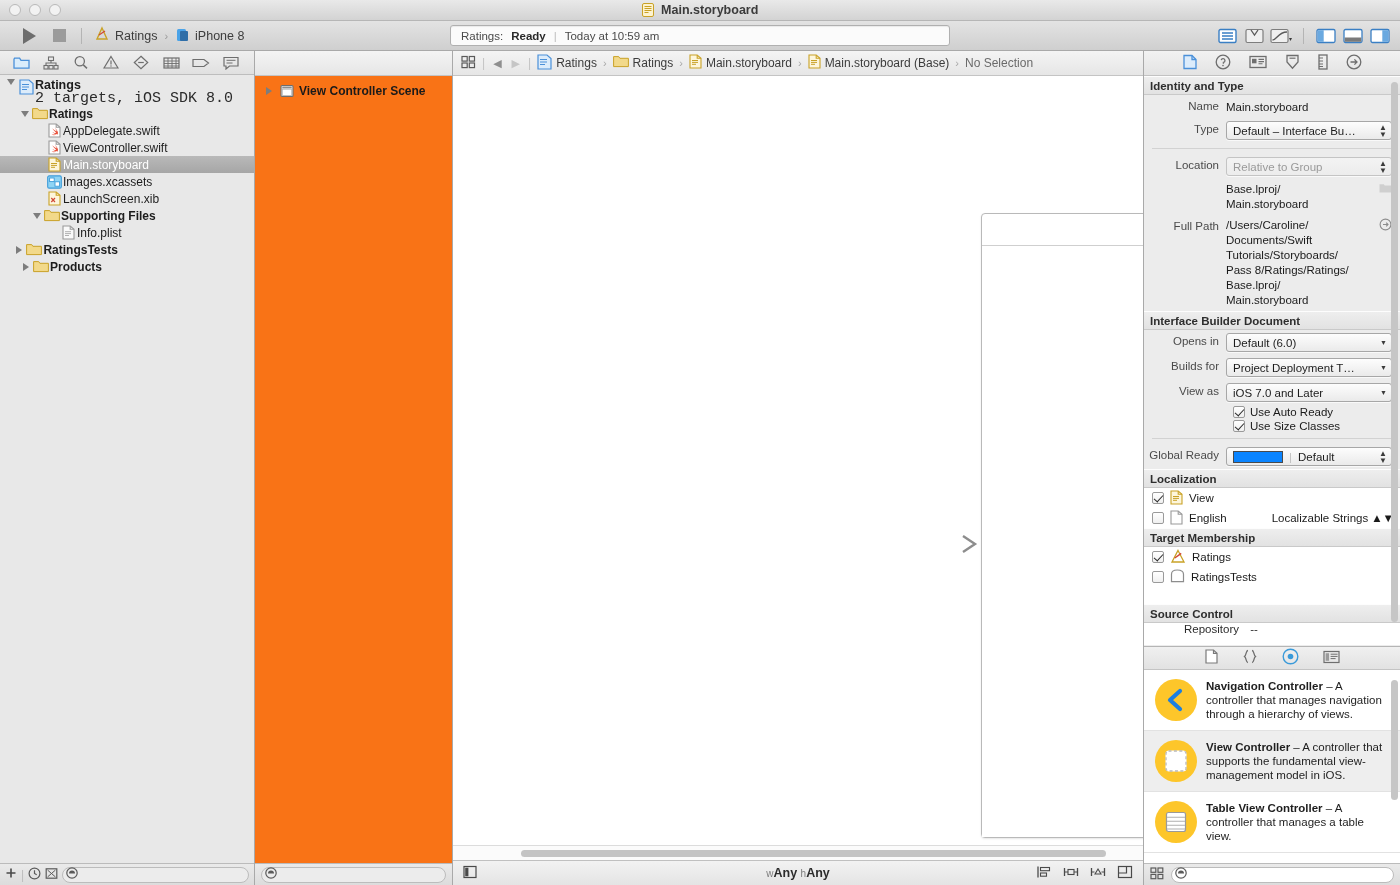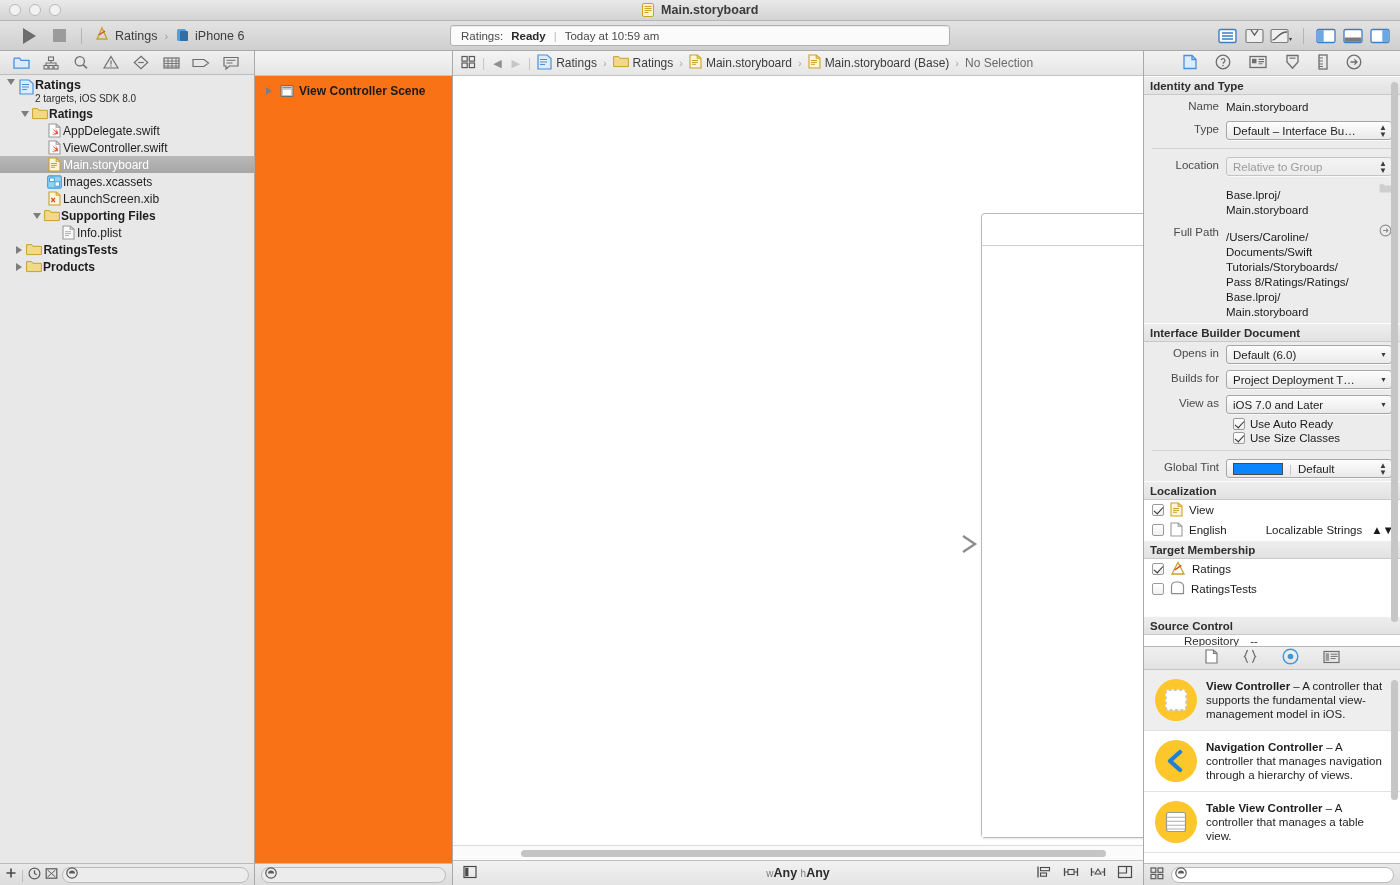--- a/index.html
+++ b/index.html
@@ -67,21 +67,21 @@
   .row { height:17px; display:flex; align-items:center; font-size:12px; color:#1d1d1d; white-space:nowrap; padding-left:4px; }
   .row.sel { background:linear-gradient(#b9b9b9,#a6a6a6); color:#fff; }
   .row.proj { height:27px; align-items:flex-start; padding-top:1px; }
   .disc { width:13px; flex:0 0 13px; display:flex; align-items:center; justify-content:center; }
   .disc i { display:block; width:0;height:0; }
   .disc.closed i { border-left:6px solid #7d7d7d; border-top:4.5px solid transparent; border-bottom:4.5px solid transparent; }
   .disc.open i { border-top:6px solid #7d7d7d; border-left:4.5px solid transparent; border-right:4.5px solid transparent; }
   .ic { width:18px; flex:0 0 18px; display:flex; align-items:center; justify-content:center; }
   .proj-txt { display:flex; flex-direction:column; line-height:13px; }
   .proj-txt .t1 { font-weight:bold; font-size:12.5px; }
-  .proj-txt .t2 { font-size:10px; color:#2b2b2b; }
+  .proj-txt .t2 { font-size:15px; color:#2b2b2b;font-family:Liberation Mono, monospace; }
   .bold { font-weight:bold; }
   .navbar-bottom {
     height:22px; flex:0 0 22px; display:flex; align-items:center; gap:4px; padding:0 5px;
     background:linear-gradient(#eaeaea,#dcdcdc); border-top:1px solid #bbb;
   }
   .filter-field {
     flex:1 1 auto; height:16px; background:#ececec; border:1px solid #bcbcbc; border-radius:8px;
     display:flex; align-items:center; padding-left:3px;
   }
 
@@ -136,29 +136,29 @@
   .popup {
     flex:1 1 auto; height:19px; background:linear-gradient(#fdfdfd,#eaeaea);
     border:1px solid #a7a7a7; border-radius:3px; display:flex; align-items:center;
     padding:0 4px 0 6px; font-size:11.5px; color:#1c1c1c; position:relative; justify-content:space-between;
     box-shadow:0 1px 0 rgba(255,255,255,.7);
   }
   .popup.dis { color:#9a9a9a; background:linear-gradient(#f3f3f3,#ececec); border-color:#c4c4c4; }
   .popup .arrows { font-size:8px; line-height:7px; color:#3a3a3a; display:flex; flex-direction:column; }
   .popup .dn { font-size:7px; color:#3a3a3a; }
   .pathwrap { display:flex; }
-  .path-val { flex:1 1 auto; line-height:15px; word-break:break-all;margin-top:6px; }
+  .path-val { flex:1 1 auto; line-height:15px; word-break:break-all; }
   .mini-ic { width:14px; flex:0 0 14px; display:flex; align-items:flex-end; justify-content:center; }
   .cbrow { display:flex; align-items:center; gap:5px; padding:1px 0 1px 89px; font-size:11.5px; }
   .chk { width:12px; height:12px; border:1px solid #9a9a9a; border-radius:2px; background:linear-gradient(#fff,#f0f0f0); position:relative; flex:0 0 12px;}
   .chk.on:after { content:''; position:absolute; left:3px; top:0px; width:4px; height:8px; border:solid #2b2b2b; border-width:0 1.6px 1.6px 0; transform:rotate(42deg); }
   .sep-line { height:1px; background:#d2d2d2; margin:5px 8px 5px 8px; }
   .tint-sw { width:50px; height:12px; background:#0a84ff; border:1px solid #4a4a4a; }
   .list-row { height:20px; display:flex; align-items:center; gap:6px; padding-left:8px; font-size:11.5px; background:#fff; }
-  .list-row .r { margin-left:auto; margin-right:6px; display:flex; align-items:center; gap:9px; }
+  .list-row .r { margin-left:auto; margin-right:6px; display:flex; align-items:center; gap:3px; }
   .src-stub { background:#fff; height:22px; padding-left:40px; font-size:11.5px; color:#2c2c2c; overflow:hidden; }
 
   .lib-tabs { height:24px; flex:0 0 24px; background:linear-gradient(#f0f0f0,#e2e2e2); border-top:1px solid #b5b5b5; border-bottom:1px solid #c4c4c4;
               display:flex; align-items:center; justify-content:center; gap:24px; }
   .library { flex:1 1 auto; background:#fff; overflow:hidden; position:relative; }
   .lib-item { display:flex; gap:9px; padding:9px 10px 9px 11px; border-bottom:1px solid #e2e2e2; }
   .lib-item.sel { background:#eeeeee; }
   .lib-icon { width:42px; height:42px; flex:0 0 42px; border-radius:50%; background:#fdc62a; display:flex; align-items:center; justify-content:center; }
   .lib-txt { font-size:11.5px; line-height:14px; color:#1e1e1e; }
   .lib-txt b { font-weight:bold; }
@@ -203,21 +203,21 @@
           </svg>
       </span>
       <span>Ratings</span>
       <span class="chev">›</span>
       <span>
         <svg width="15" height="15" viewBox="0 0 15 15">
             <rect x="2" y="2" width="9" height="12" rx="1.5" fill="#4aa3e8"></rect>
             <rect x="5" y="4" width="8" height="10" rx="1" fill="#2f6ea8"></rect>
           </svg>
       </span>
-      <span>iPhone 6</span>
+      <span>iPhone 8</span>
     </div>
 
     <div class="status-box">
       <span>Ratings:</span>
       <b>Ready</b>
       <span class="status-div">|</span>
       <span>Today at 10:59 am</span>
     </div>
 
     <div class="tb-right">
@@ -426,21 +426,21 @@
             <span class="disc closed">
               <i></i>
             </span>
             <span class="ic">
               <svg width="16" height="13" viewBox="0 0 16 13">
                 <path d="M.6 1.6h5.1l1.2 1.7h8.5v8.3H.6Z" fill="#f2d98a" stroke="#c9a227" stroke-width="1"></path>
               </svg>
             </span>
             <span class="bold">RatingsTests</span>
           </div>
-          <div class="row" style="padding-left: 12px; text-align: center;">
+          <div class="row" style="padding-left: 19px; text-align: center;">
             <span class="disc closed">
               <i></i>
             </span>
             <span class="ic">
               <svg width="16" height="13" viewBox="0 0 16 13">
                 <path d="M.6 1.6h5.1l1.2 1.7h8.5v8.3H.6Z" fill="#f2d98a" stroke="#c9a227" stroke-width="1"></path>
               </svg>
             </span>
             <span class="bold">Products</span>
           </div>
@@ -750,21 +750,21 @@
         <div class="cbrow">
           <span class="chk on"></span>
           <span>Use Auto Ready</span>
         </div>
         <div class="cbrow">
           <span class="chk on"></span>
           <span>Use Size Classes</span>
         </div>
         <div class="sep-line"></div>
         <div class="insp-row">
-          <span class="lbl">Global Tint</span>
+          <span class="lbl">Global Ready</span>
           <span class="popup">
             <span style="display:flex;align-items:center;gap:6px;">
               <span class="tint-sw" id="tint-sw" style="background: rgb(10, 132, 255);"></span>
               <span style="color:#c0c0c0">|</span>
               <span>Default</span>
             </span>
             <span class="arrows">
                 <i>▲</i>
                 <i>▼</i>
               </span>
@@ -846,40 +846,40 @@
         <span>
           <svg width="17" height="14" viewBox="0 0 17 14">
               <rect x="1" y="1.5" width="15" height="11" fill="none" stroke="#6e6e6e" stroke-width="1.2"></rect>
               <rect x="2.6" y="3.2" width="3.5" height="7.6" fill="#9b9b9b"></rect>
               <path d="M7.6 4.2h7M7.6 6.4h7M7.6 8.6h5" stroke="#6e6e6e" stroke-width="1"></path>
             </svg>
         </span>
       </div>
 
       <div class="library" id="lib-list">
+          <div class="lib-item">
+            <span class="lib-icon">
+              <svg width="26" height="26" viewBox="0 0 26 26">
+                <path d="M17 4 L7 13 L17 22" fill="none" stroke="#1c7fe0" stroke-width="4.2" stroke-linecap="round" stroke-linejoin="round"></path>
+              </svg>
+            </span>
+            <span class="lib-txt"><b>Navigation Controller</b><span> – </span><span>A controller that manages navigation through a hierarchy of views.</span></span>
+          </div>
           <div class="lib-item sel">
             <span class="lib-icon">
               <svg width="26" height="26" viewBox="0 0 26 26">
                 <rect x="3" y="3" width="20" height="20" rx="2.5" fill="#fff" stroke="#fff" stroke-width="1"></rect>
                 <rect x="3" y="3" width="20" height="20" rx="2.5" fill="#fff" stroke="#b9b9b9" stroke-width="1.3" stroke-dasharray="3 2.4"></rect>
               </svg>
             </span>
             <span class="lib-txt"><b>View Controller</b><span> – </span><span>A controller that supports the fundamental view-management model in iOS.</span></span>
           </div>
           <div class="lib-item">
             <span class="lib-icon">
               <svg width="26" height="26" viewBox="0 0 26 26">
-                <path d="M17 4 L7 13 L17 22" fill="none" stroke="#1c7fe0" stroke-width="4.2" stroke-linecap="round" stroke-linejoin="round"></path>
-              </svg>
-            </span>
-            <span class="lib-txt"><b>Navigation Controller</b><span> – </span><span>A controller that manages navigation through a hierarchy of views.</span></span>
-          </div>
-          <div class="lib-item">
-            <span class="lib-icon">
-              <svg width="26" height="26" viewBox="0 0 26 26">
                 <rect x="3.5" y="3.5" width="19" height="19" rx="2" fill="#fff" stroke="#9a9a9a" stroke-width="1.2"></rect>
                 <path d="M4 8.2h18M4 12.2h18M4 16.2h18M4 20h18" stroke="#b0b0b0" stroke-width="1.1"></path>
               </svg>
             </span>
             <span class="lib-txt"><b>Table View Controller</b><span> – </span><span>A controller that manages a table view.</span></span>
           </div>
           <div class="vscroll" style="height: 120px; top: 10px;"></div>
         </div>
 
       <div class="lib-bottom">

